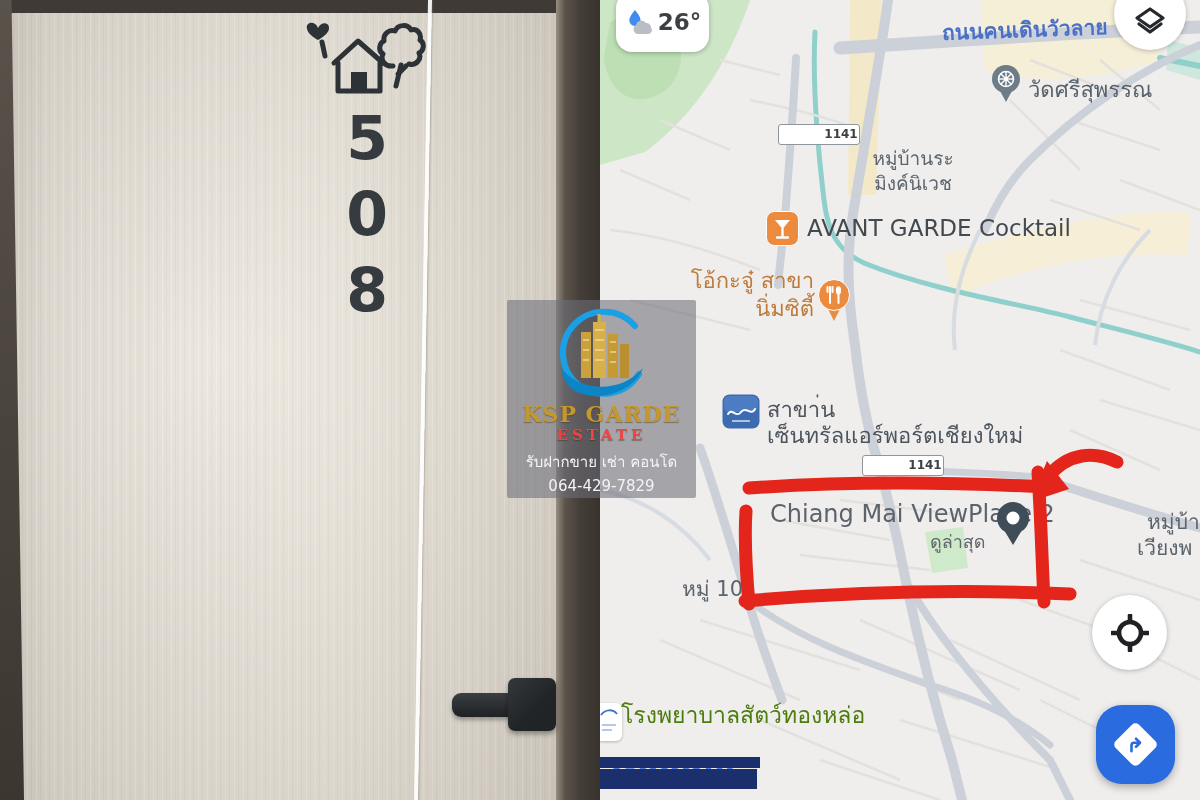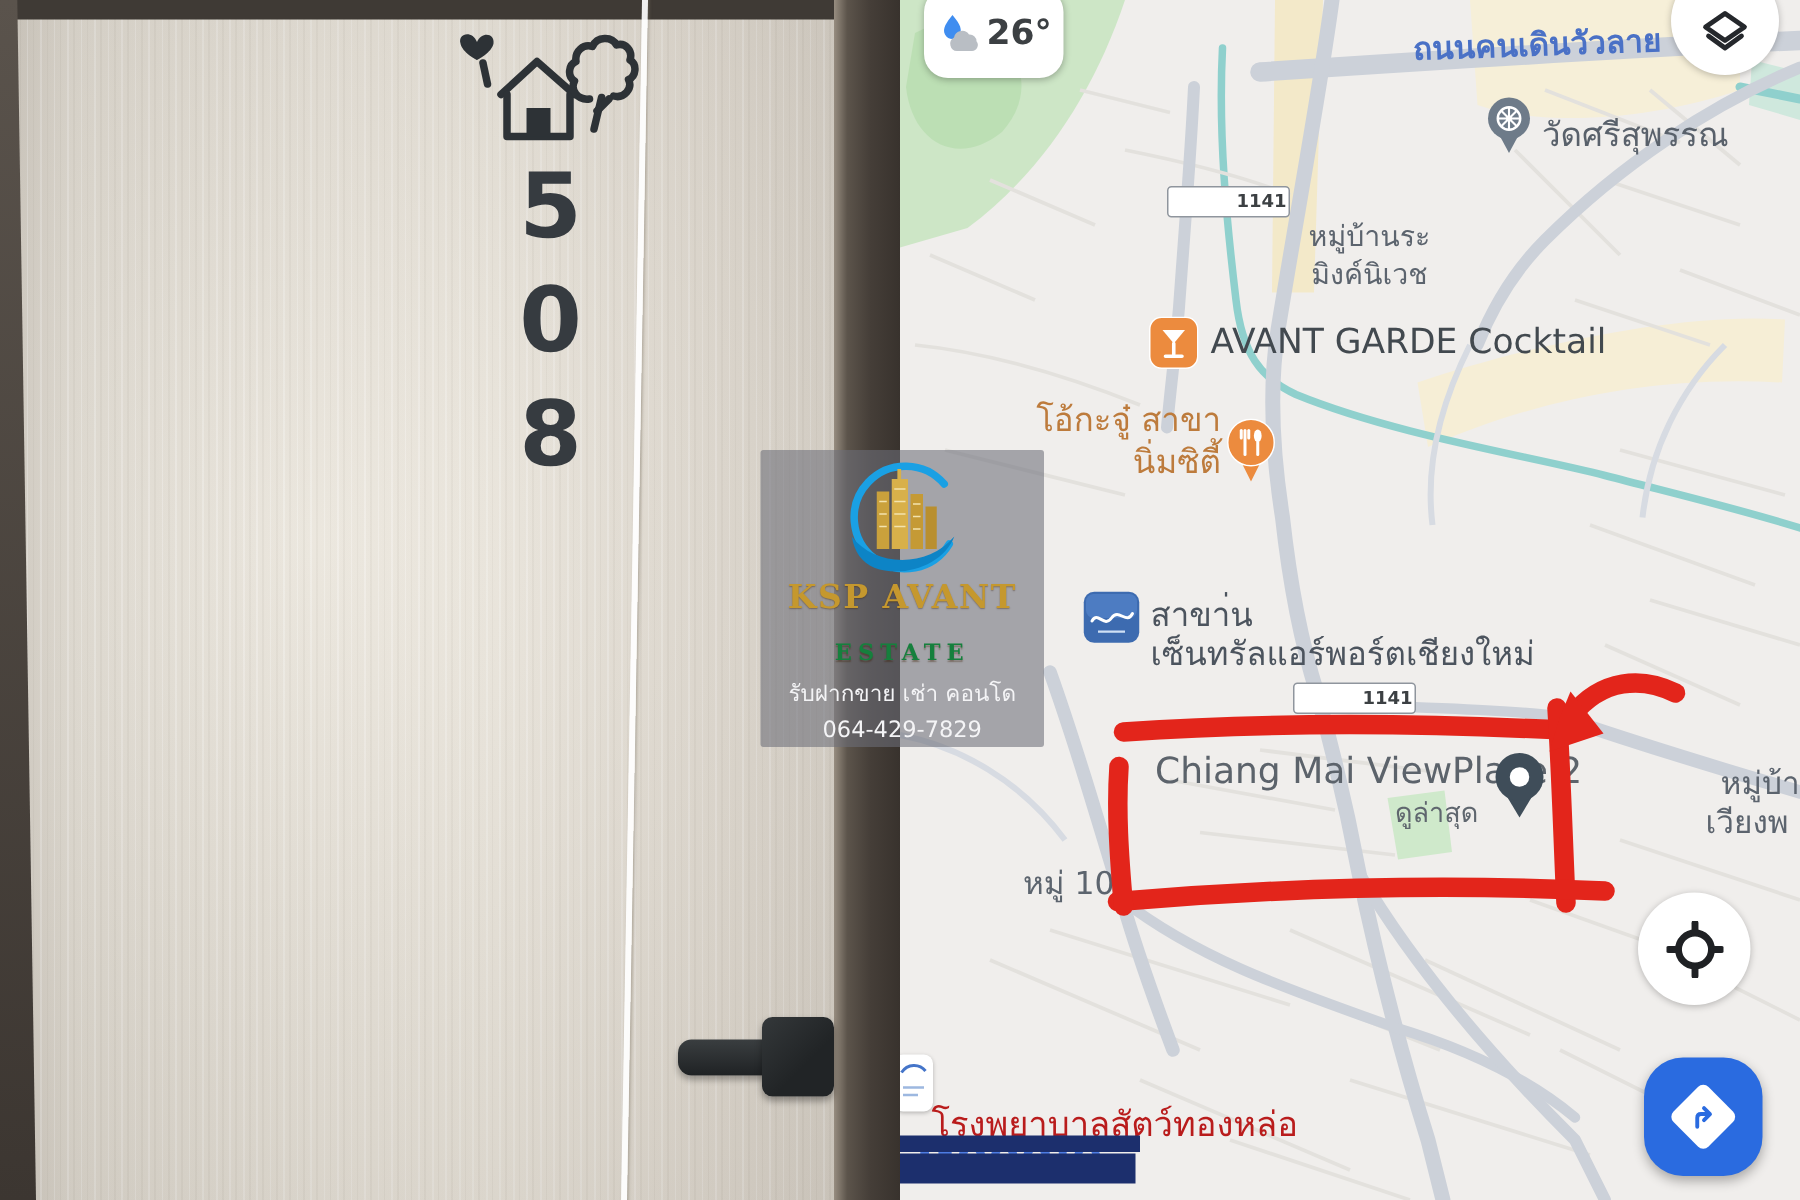--- a/index.html
+++ b/index.html
@@ -47,22 +47,22 @@
   .navy-bar{position:absolute;background:#1c2f6d;}
   .google-logo{position:absolute;left:12px;top:753px;font-size:30px;font-weight:bold;color:#4d7ce2;letter-spacing:1px;}
   .vet-box{position:absolute;left:-4px;top:703px;width:26px;height:38px;background:#fff;border-radius:6px;
     box-shadow:0 1px 3px rgba(0,0,0,.25);overflow:hidden;}
 
   
   .watermark{position:absolute;left:507px;top:300px;width:189px;height:198px;background:rgba(109,111,120,.58);
     border-radius:2px;display:flex;flex-direction:column;align-items:center;z-index:50;}
   .wm-brand{font-family:"DejaVu Serif",serif;font-weight:bold;font-size:22px;color:#c5982e;
     letter-spacing:1px;line-height:24px;text-shadow:0 1px 1px rgba(60,30,0,.4);}
-  .wm-estate{font-family:"DejaVu Serif",serif;font-weight:bold;font-size:15px;color:#15803d;
-    letter-spacing:4px;line-height:18px;text-shadow:0 1px 1px rgba(60,30,0,.4);margin-top:16px;}
+  .wm-estate{font-family:"DejaVu Serif",serif;font-weight:bold;font-size:15px;color:#ef4444;
+    letter-spacing:4px;line-height:18px;text-shadow:0 1px 1px rgba(60,30,0,.4);}
   .wm-line{font-size:15px;color:#f4f4f6;line-height:24px;}
 </style>
 </head>
 <body>
 
 <div class="stage">
 
   <div class="door-half">
     <div class="door-grain"></div>
     <div class="door-shade"></div>
@@ -242,21 +242,21 @@
       </g>
       <path d="M433,501 L469,489 L447,461 L440,478 Z" fill="#e3251b"></path>
     </svg>
 
     <div class="vet-box">
       <svg width="26" height="38" viewBox="0 0 26 38">
         <path d="M5,12 C9,6 17,6 21,11" stroke="#4575c9" stroke-width="2" fill="none"></path>
         <path d="M6,22 L20,22 M6,27 L16,27" stroke="#9db8e0" stroke-width="1.6"></path>
       </svg>
     </div>
-    <div class="lbl" style="left:21px;top:697px;font-size:23px;color:#b91c1c;margin-top:34px;">โรงพยาบาลสัตว์ทองหล่อ</div>
+    <div class="lbl" style="left:21px;top:697px;font-size:23px;color:#4d7c0f;">โรงพยาบาลสัตว์ทองหล่อ</div>
 
     <div class="google-logo">Google</div>
     <div class="navy-bar" style="left:0;top:757px;width:160px;height:11px;"></div>
     <div class="navy-bar" style="left:0;top:769px;width:157px;height:20px;"></div>
 
     <div class="chip">
       <svg width="30" height="28" viewBox="0 0 30 28">
         <path d="M11,2 C7,7 4,11 6,15 C8,19 14,19 16,15 C18,10 14,6 11,2 Z" fill="#3f8df0"></path>
         <path d="M12,17 a5.5,5.5 0 0 1 10,-2 a4.5,4.5 0 0 1 5,4.5 a4,4 0 0 1 -3,6.5 L14,26 a4.8,4.8 0 0 1 -2,-9 Z" fill="#b9bec4"></path>
       </svg>
@@ -309,19 +309,19 @@
           <path d="M58,24 L67,24"></path>
             <path d="M58,34 L67,34"></path>
             <path d="M58,44 L67,44"></path>
             <path d="M58,54 L67,54"></path>
           <path d="M73,36 L79,36"></path>
             <path d="M73,46 L79,46"></path>
             <path d="M73,56 L79,56"></path>
         </g>
       </g>
     </svg>
-    <div class="wm-brand">KSP AVANT</div>
+    <div class="wm-brand">KSP GARDE</div>
     <div class="wm-estate">ESTATE</div>
     <div class="wm-line" style="margin-top:6px;">รับฝากขาย เช่า คอนโด</div>
     <div class="wm-line">064-429-7829</div>
   </div>
 
 </div>
 
 </body></html>

